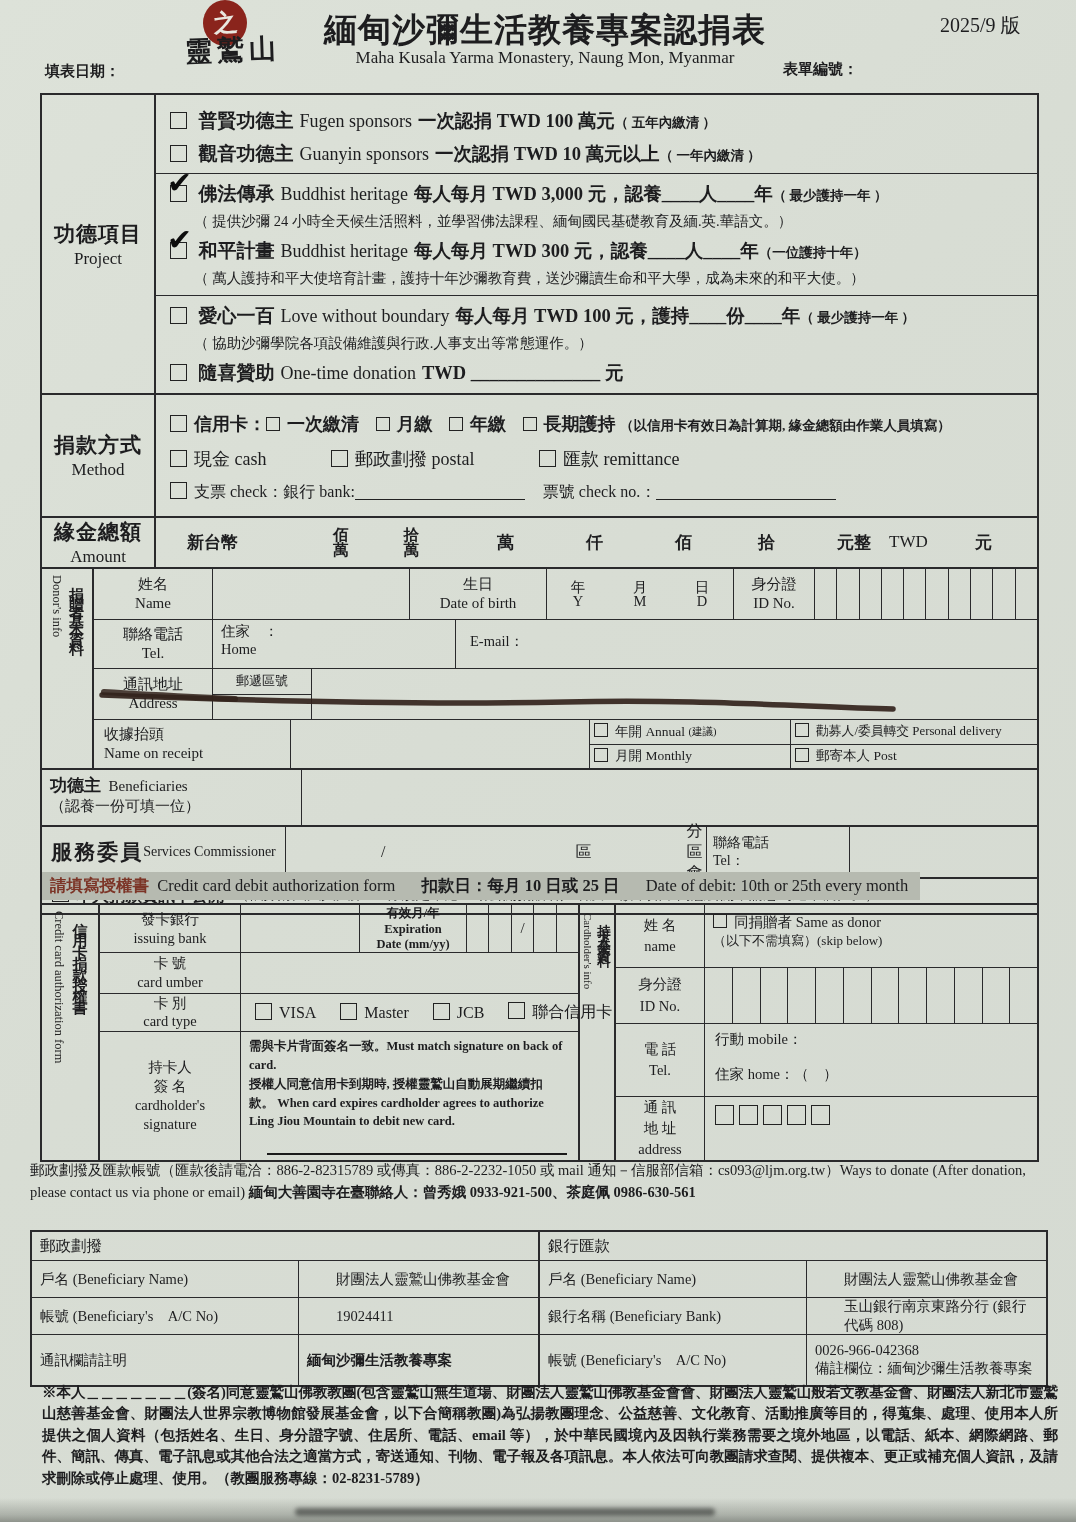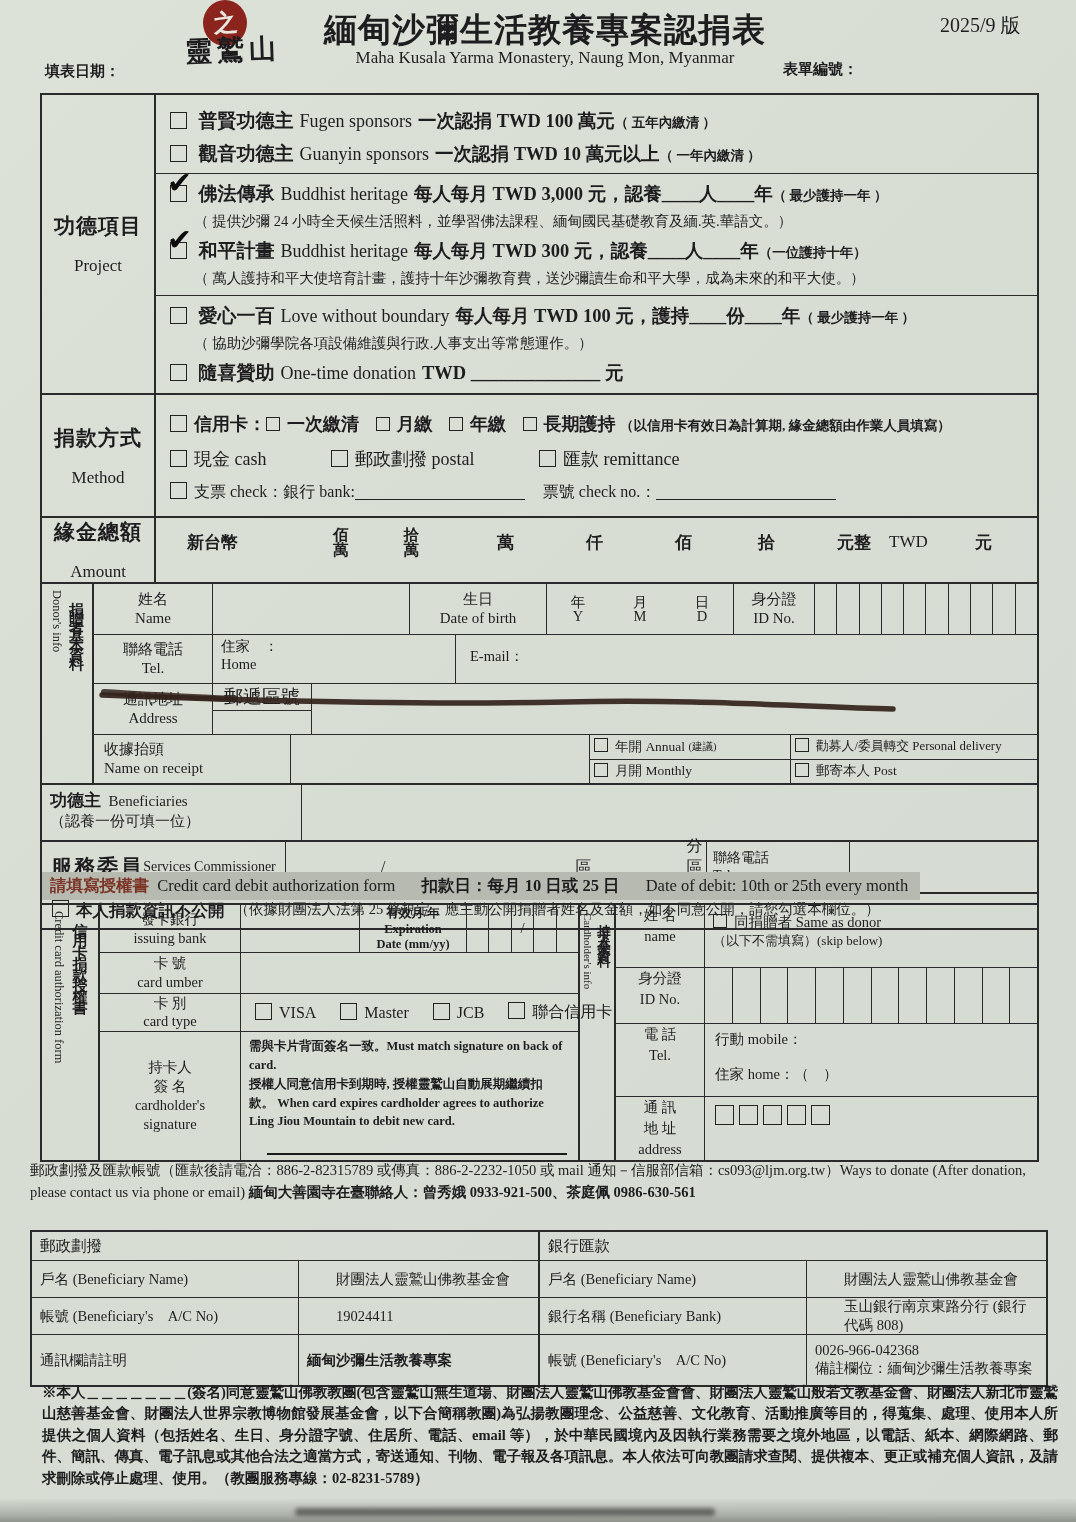--- a/index.html
+++ b/index.html
@@ -23,21 +23,21 @@
         font-weight:bold;letter-spacing:1px;}
   .subtitle{position:absolute;left:300px;top:48px;width:490px;text-align:center;font-size:17px;}
   .version{position:absolute;left:940px;top:12px;font-size:20px;}
   .filldate{position:absolute;left:45px;top:62px;font-size:15px;font-weight:bold;}
   .formno{position:absolute;left:783px;top:60px;font-size:15px;font-weight:bold;}
   
   .t1{position:absolute;left:40px;top:93px;width:995px;border:2.5px solid #2a2a2c;background:transparent;}
   .sec{display:flex;border-top:2px solid #2a2a2c;}
   .sec:first-child{border-top:none;}
   .seclbl{width:112px;border-right:2px solid #2a2a2c;display:flex;flex-direction:column;
-        justify-content:center;align-items:center;gap:16px;flex:none;}
+        justify-content:center;align-items:center;gap:1px;flex:none;}
   .seclbl .zh{font-size:21px;font-weight:bold;letter-spacing:1px;}
   .seclbl .en{font-size:17px;}
   .pcontent{flex:1;padding:6px 10px 2px 14px;}
   .opt{margin:7px 0 5px 0;font-size:18px;white-space:nowrap;}
   .opt .zh{font-weight:bold;font-size:19px;margin-right:6px;}
   .opt .en{font-size:18px;margin-right:6px;}
   .opt .rest{font-weight:bold;font-size:18.5px;}
   .opt .sm{font-size:13.5px;font-weight:bold;}
   .pnote{font-size:14.5px;margin:0 0 7px 24px;white-space:nowrap;}
   .phr{border-top:1.8px solid #2a2a2c;margin:6px -10px 6px -14px;}
@@ -95,21 +95,21 @@
   .datecells{flex:1;display:flex;}
   .dc{flex:1;border-left:1.4px solid #2a2a2c;display:flex;align-items:center;justify-content:center;font-size:15px;}
   .dc:first-child{border-left:none;}
   .cctypes{flex:1;display:flex;align-items:center;gap:24px;padding-left:14px;font-size:16px;white-space:nowrap;}
   .sigbox{flex:1;padding:5px 8px;font-size:12.5px;font-weight:bold;line-height:1.5;}
   .sigline{margin:22px 0 0 18px;width:300px;border-bottom:2.2px solid #1a1a1a;}
   .ccholder{width:34px;border-right:2px solid #2a2a2c;display:flex;justify-content:center;gap:1px;
         padding:8px 0;flex:none;}
   .ccright{flex:1;display:flex;flex-direction:column;}
   .crlbl{width:88px;border-right:1.6px solid #2a2a2c;text-align:center;display:flex;flex-direction:column;
-        font-size:14.5px;line-height:1.45;flex:none;}
+        justify-content:center;font-size:14.5px;line-height:1.45;flex:none;}
   .smbox{display:inline-block;width:17px;height:18px;border:1.5px solid #222;margin-right:5px;}
   
   .ways{position:absolute;left:30px;top:1160px;width:1016px;font-size:14.5px;line-height:1.5;}
   
   .t3{position:absolute;left:30px;top:1230px;width:1014px;border:2px solid #2a2a2c;display:flex;}
   .half{width:50%;}
   .half.right{border-left:2px solid #2a2a2c;}
   .h3{height:24px;padding:2px 8px;font-size:15.5px;border-bottom:1.6px solid #2a2a2c;display:flex;align-items:center;}
   .t3row{display:flex;border-bottom:1.6px solid #2a2a2c;}
   .t3row:last-child{border-bottom:none;}
@@ -289,21 +289,21 @@
             <div>Home</div>
           </div>
           <div class="dcell" style="flex:1;padding:12px 8px 0 14px;font-size:14.5px"><span>E-mail：</span></div>
         </div>
         <div class="drow" style="height:50px">
           <div class="dcell dlbl">
               <span>通訊地址</span>
               <span>Address</span>
             </div>
           <div class="dcell subtwo" style="width:98px">
-            <div style="font-size:19px;justify-content:center">郵遞區號</div>
+            <div style="font-size:13px;justify-content:center">郵遞區號</div>
             <div></div>
           </div>
           <div class="dcell" style="flex:1"></div>
         </div>
         <div class="drow" style="height:48px">
           <div class="dcell dlbl strike-label" style="width:186px;align-items:flex-start;padding-left:10px;text-align:left">
             <span>收據抬頭</span>
               <span>Name on receipt</span>
           </div>
           <div class="dcell" style="flex:1"></div>

